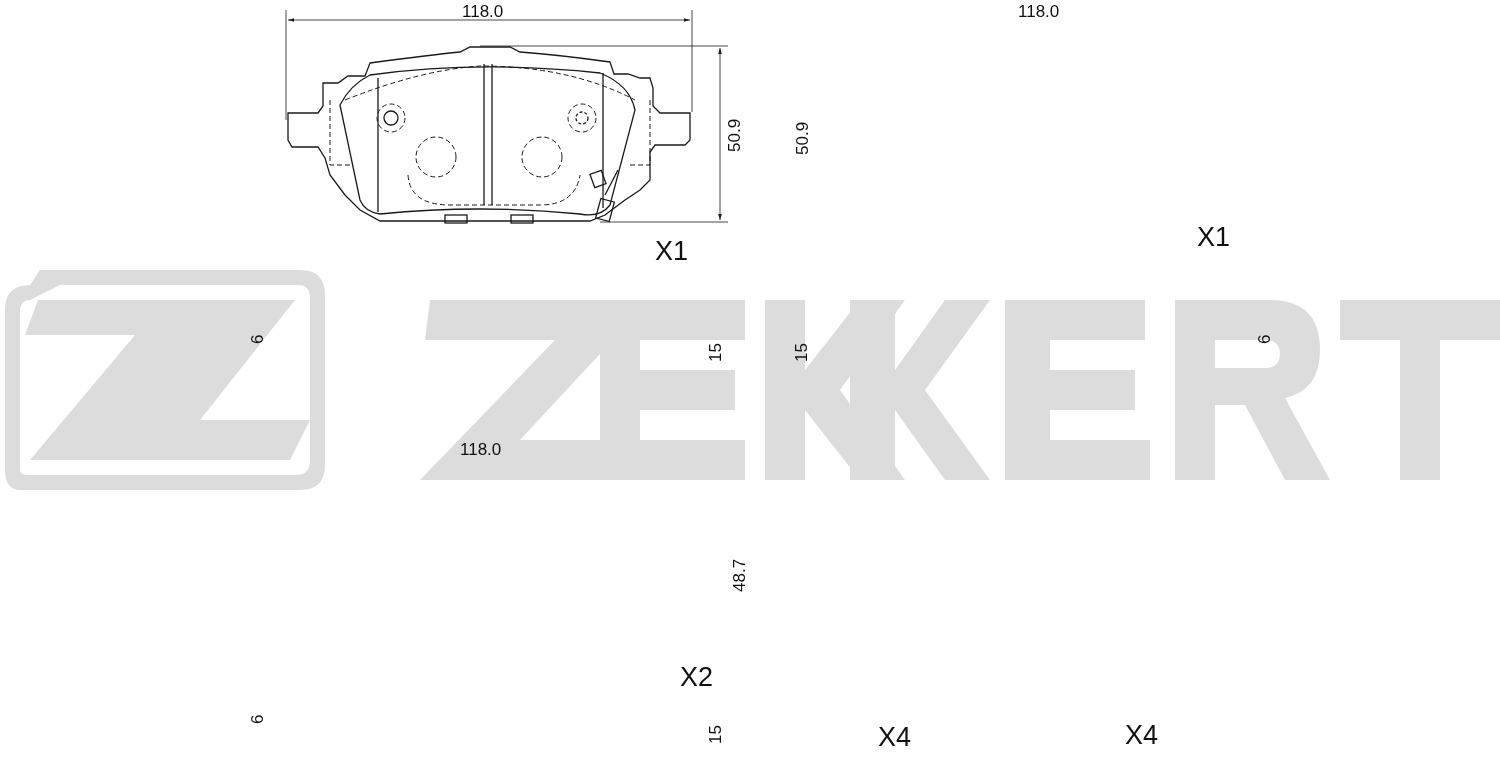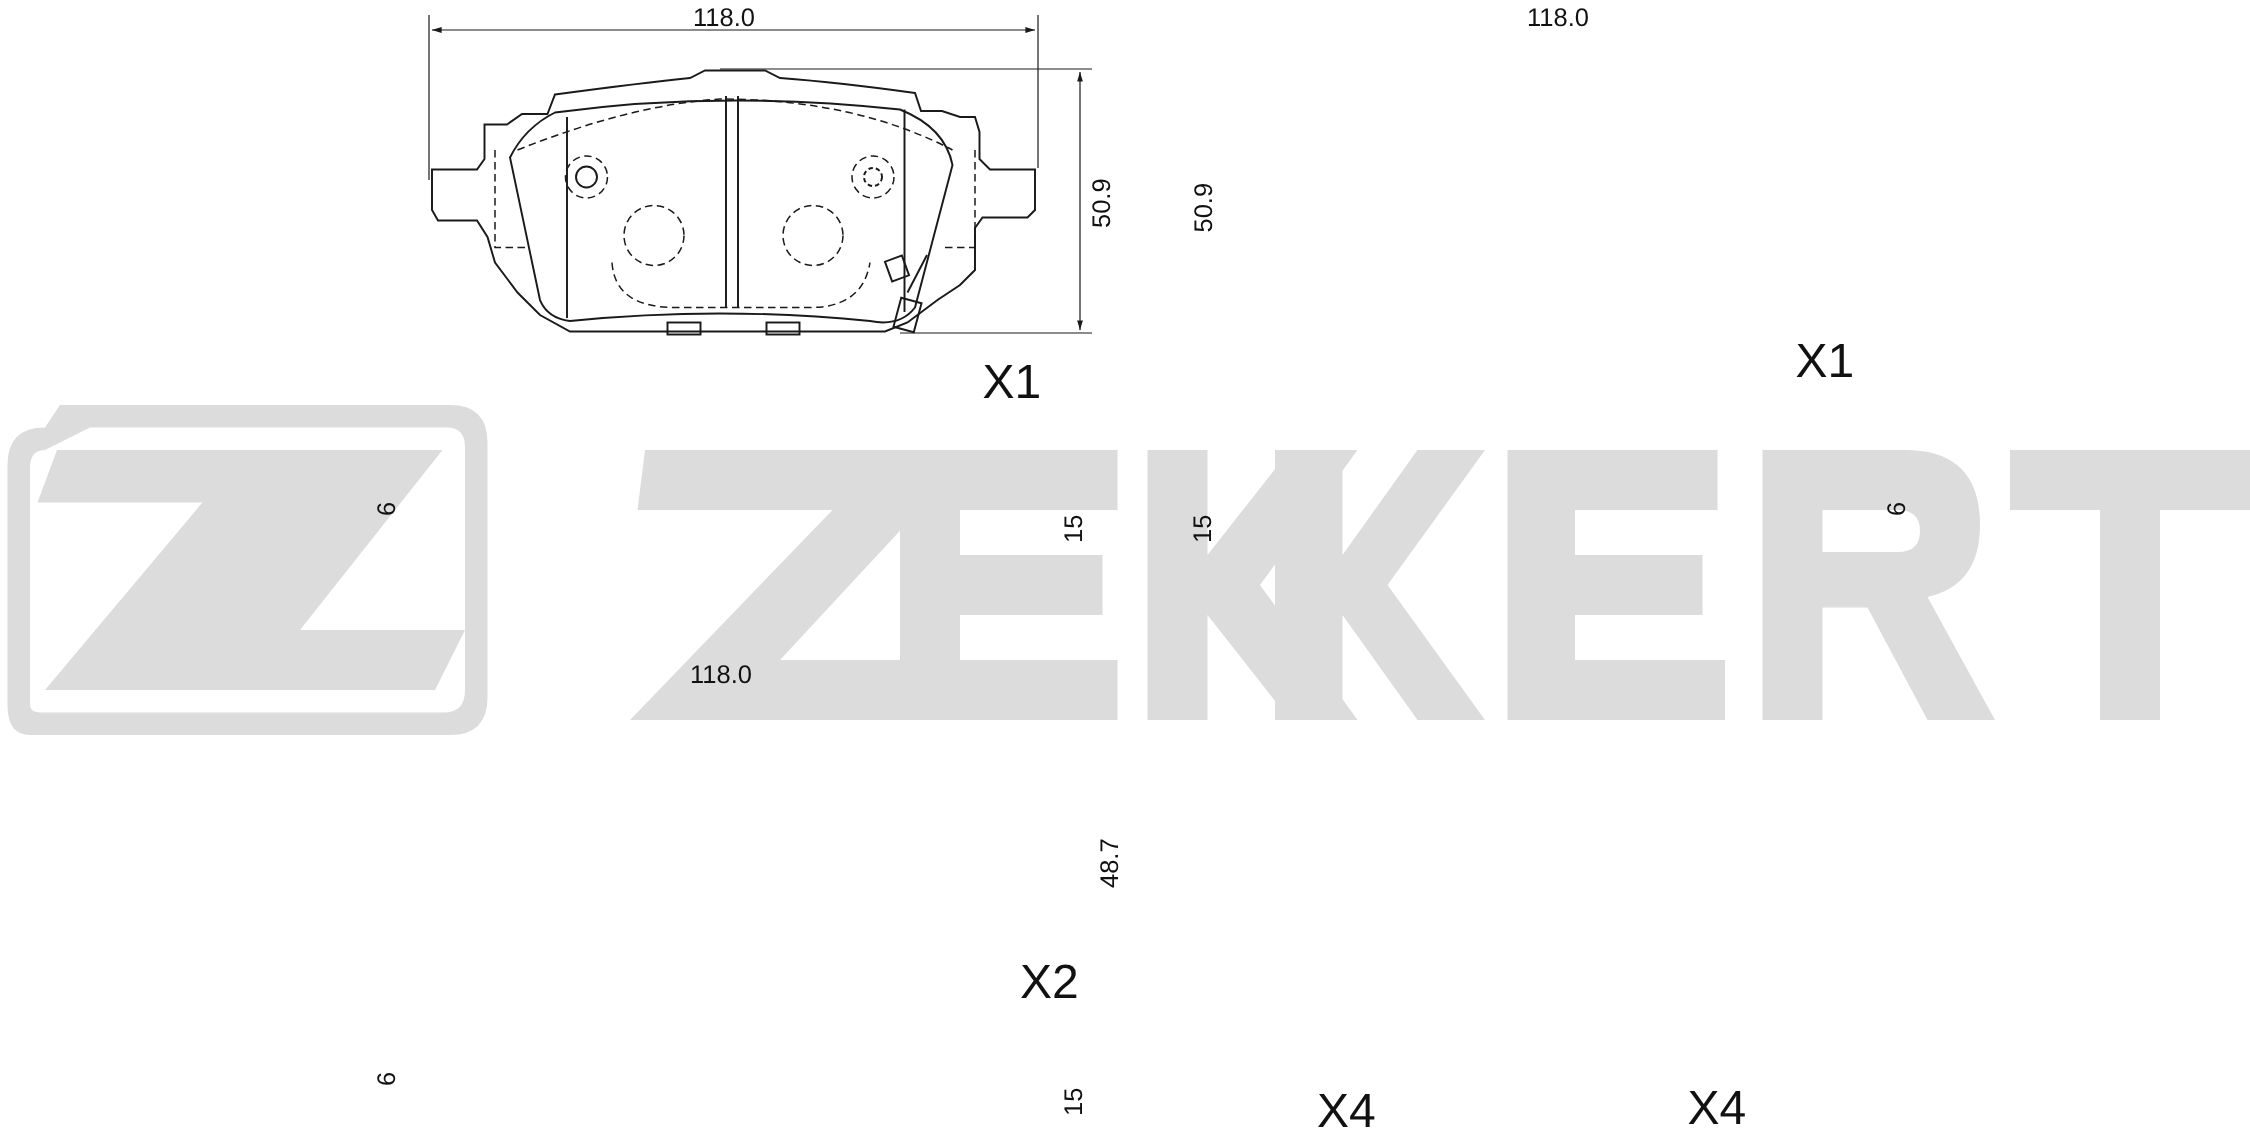--- a/index.html
+++ b/index.html
@@ -1,20 +1,20 @@
 <!DOCTYPE html>
 <html><head>
 <meta charset="utf-8">
 <style>
   html,body{margin:0;padding:0;background:#ffffff;}
   body{width:1500px;height:762px;overflow:hidden;position:relative;font-family:"Liberation Sans",sans-serif;}
   #canvas{position:absolute;left:0;top:0;width:1500px;height:762px;}
   .lbl{position:absolute;font-family:"Liberation Sans",sans-serif;color:#111;}
   .dim{font-size:17px;}
-  .qty{font-size:32px;}
+  .qty{font-size:27px;}
   .vert{transform-origin:left top;}
 </style>
 </head>
 <body>
 
 
 
 <svg id="canvas" viewBox="0 0 1500 762" xmlns="http://www.w3.org/2000/svg">
   <defs>
     <pattern id="hatch" width="6" height="6" patternUnits="userSpaceOnUse">
@@ -282,21 +282,21 @@
 <span class="lbl qty" style="left:1197px;top:222px;">X1</span>
 
 <span class="lbl dim vert" style="left:248px;top:344px;transform:rotate(-90deg);">6</span>
 <span class="lbl dim vert" style="left:706px;top:362px;transform:rotate(-90deg);">15</span>
 
 <span class="lbl dim vert" style="left:1255px;top:344px;transform:rotate(-90deg);">6</span>
 <span class="lbl dim vert" style="left:792px;top:362px;transform:rotate(-90deg);">15</span>
 
 <span class="lbl dim" style="left:460px;top:440px;">118.0</span>
 <span class="lbl dim vert" style="left:730px;top:592px;transform:rotate(-90deg);">48.7</span>
-<span class="lbl qty" style="left:680px;top:636px;">X2</span>
+<span class="lbl qty" style="left:680px;top:662px;">X2</span>
 
 <span class="lbl dim vert" style="left:248px;top:724px;transform:rotate(-90deg);">6</span>
 <span class="lbl dim vert" style="left:706px;top:744px;transform:rotate(-90deg);">15</span>
 
 <span class="lbl qty" style="left:878px;top:722px;">X4</span>
 <span class="lbl qty" style="left:1125px;top:720px;">X4</span>
 
 
 
 

